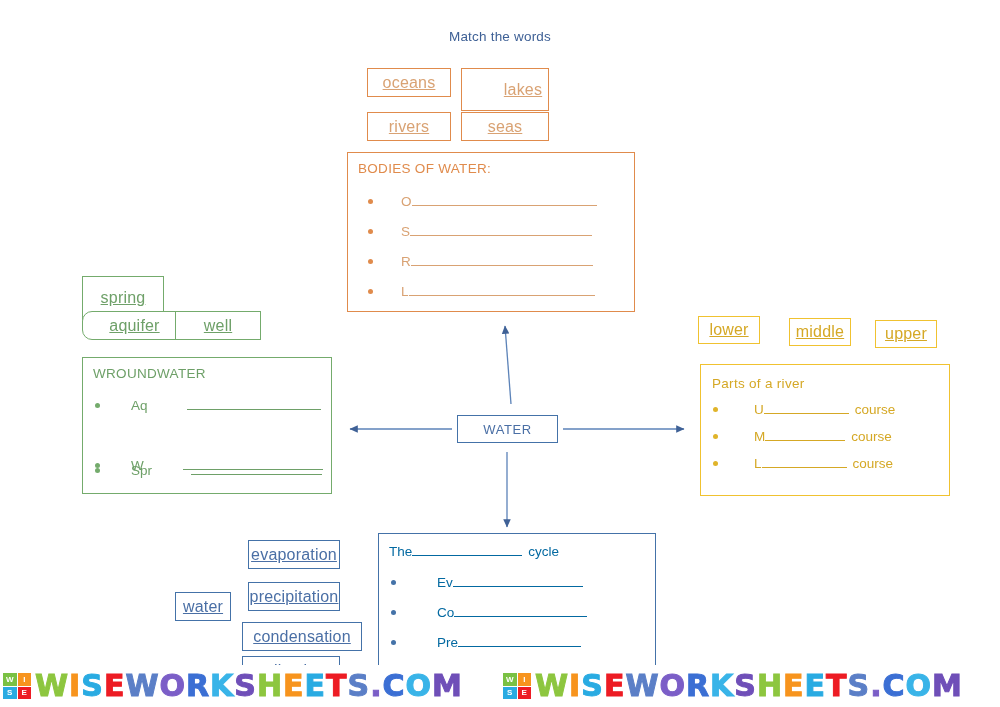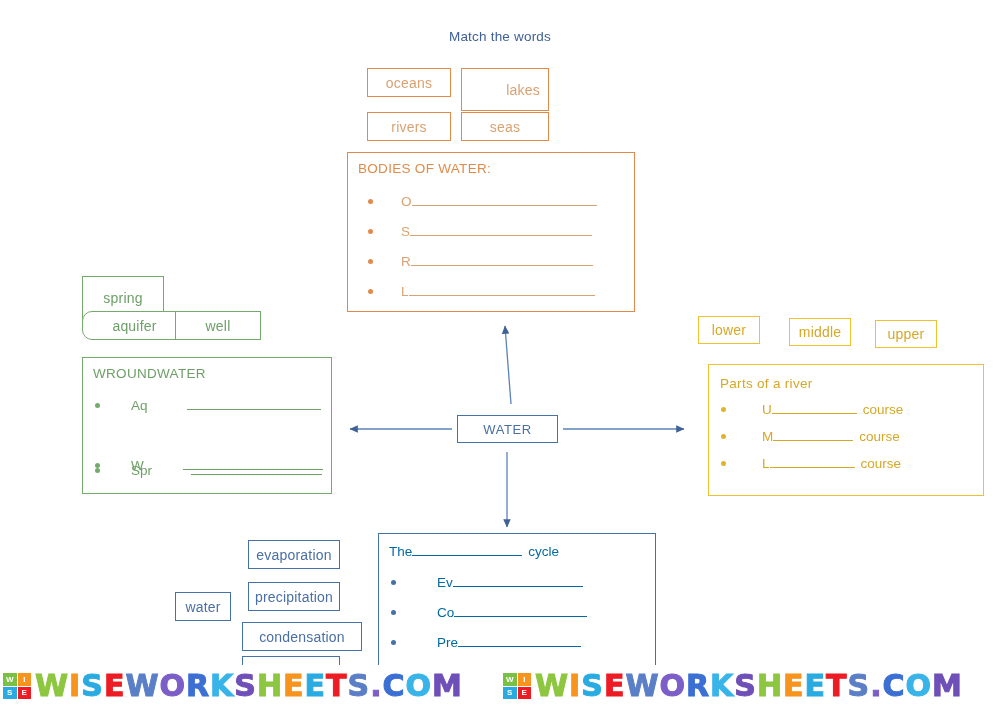--- a/index.html
+++ b/index.html
@@ -9,21 +9,21 @@
     font-family:"Liberation Sans","DejaVu Sans",sans-serif;
     -webkit-font-smoothing:antialiased;
   }
   .canvas{position:absolute;inset:0;}
 
   
   .wordbox{
     position:absolute;box-sizing:border-box;
     border:1.6px solid #e08b4c;background:#fff;
     display:flex;align-items:center;justify-content:center;
-    font-size:14px;color:#d9a273;letter-spacing:.2px;
+    font-size:16px;color:#d9a273;letter-spacing:.2px;text-decoration:underline;
   }
   .panel{
     position:absolute;box-sizing:border-box;background:#fff;
     border:1.6px solid #e08b4c;
   }
   .panel-title{
     position:absolute;font-size:13.5px;letter-spacing:.3px;
   }
   .row{position:absolute;display:flex;align-items:baseline;}
   .bullet{
@@ -171,21 +171,21 @@
       <span class="bullet" style="left:0;top:6px;"></span>
       <span class="stem" style="margin-left:36px;">W</span>
       <span class="blank" style="width:140px;"></span>
     </div>
   </div>
 
   <div class="wordbox y-box" style="left:698px;top:316px;width:62px;height:28px;">lower</div>
   <div class="wordbox y-box" style="left:789px;top:318px;width:62px;height:28px;">middle</div>
   <div class="wordbox y-box" style="left:875px;top:320px;width:62px;height:28px;">upper</div>
 
-  <div class="panel y-panel" style="left:700px;top:364px;width:276px;height:132px;margin-left:8px;">
+  <div class="panel y-panel" style="left:700px;top:364px;width:250px;height:132px;">
     <div class="panel-title t-yellow" style="left:11px;top:11px;">Parts of a river</div>
 
     <div class="row c-yellow" style="left:12px;top:36px;">
       <span class="bullet" style="left:0;top:6px;"></span>
       <span class="stem" style="margin-left:41px;">U</span>
       <span class="blank" style="width:85px;"></span>
       <span class="tail" style="margin-left:6px;">course</span>
     </div>
     <div class="row c-yellow" style="left:12px;top:63px;">
       <span class="bullet" style="left:0;top:6px;"></span>

